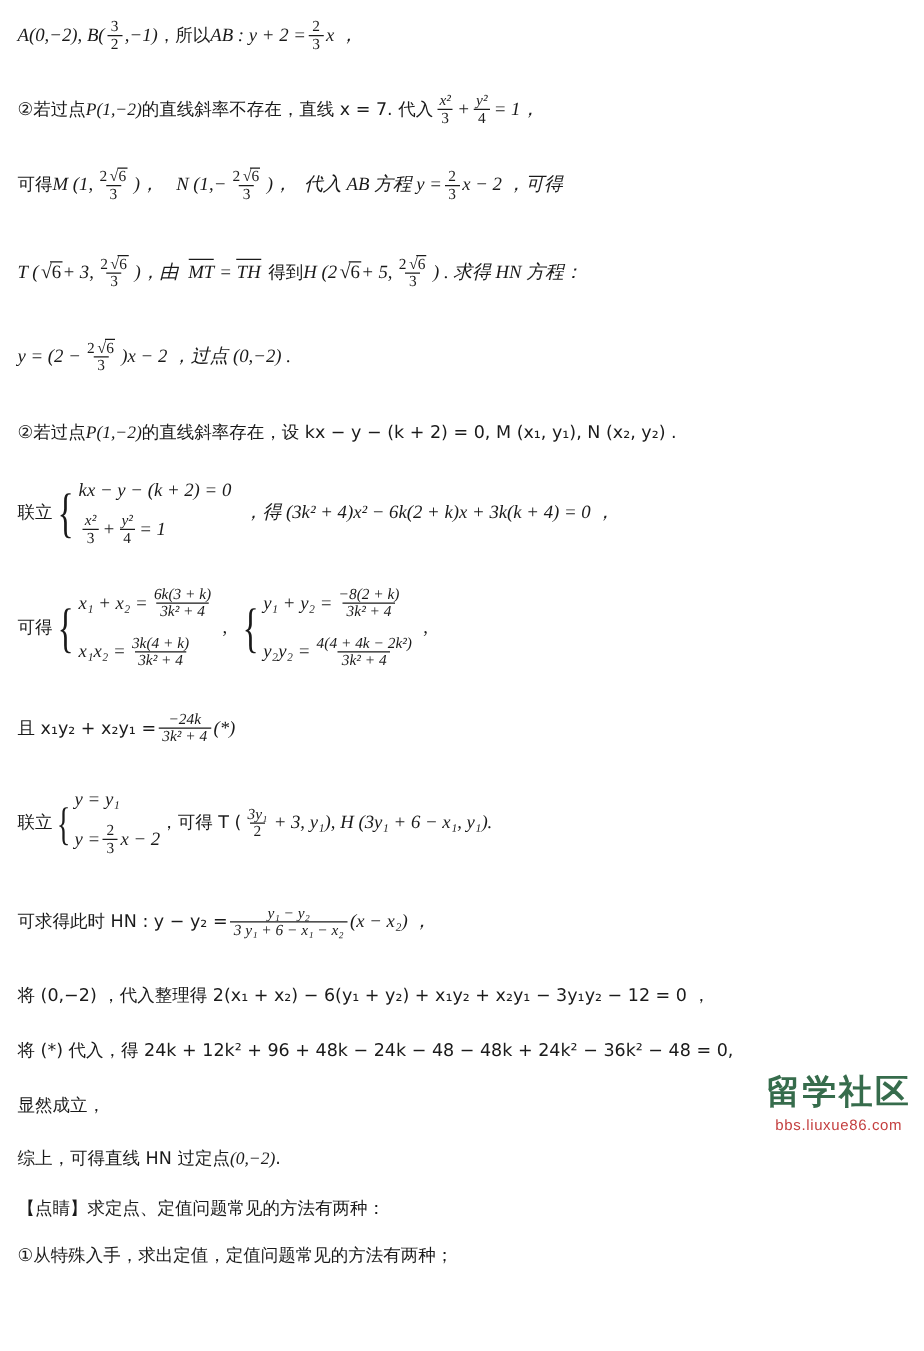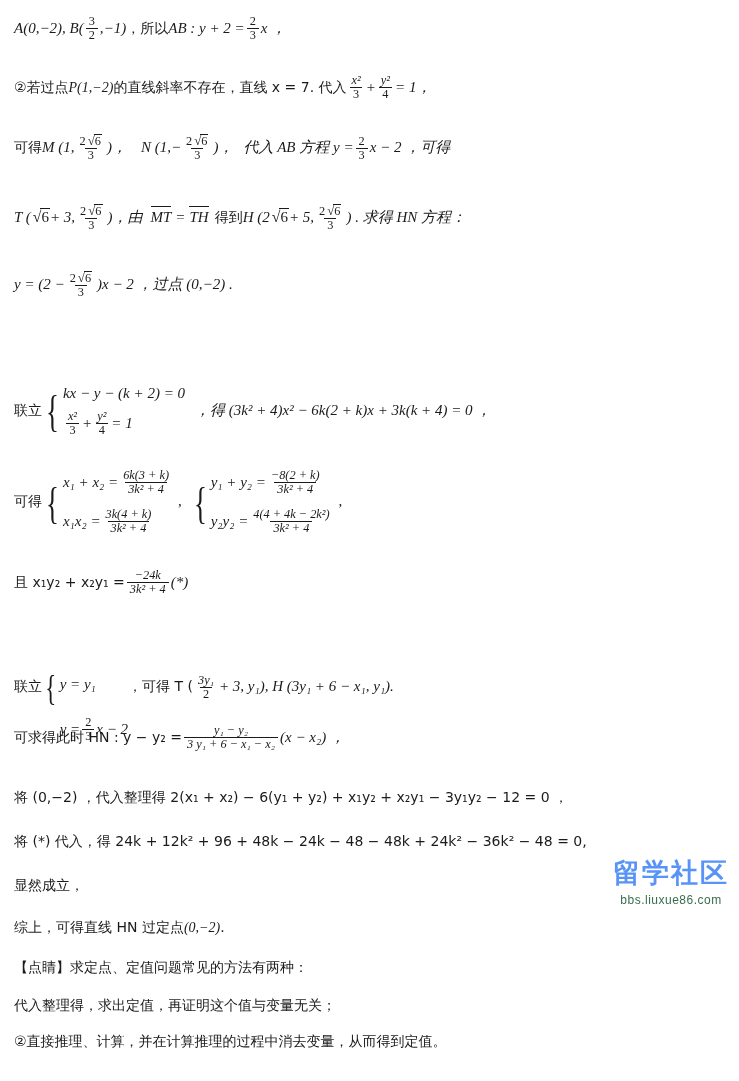--- a/index.html
+++ b/index.html
@@ -92,28 +92,28 @@
     right: 10px;
     bottom: 8px;
     text-align: center;
     color: #8d8d8d;
     font-family: "Liberation Sans", sans-serif;
     opacity: 0.85;
   }
   .wm .big {
     font-size: 27px;
     letter-spacing: 2px;
-    color: #3b82f6;
+    color: #14532d;
     font-weight: 700;
     font-family: "Liberation Serif", serif;
   }
   .wm .small {
     font-size: 12px;
     letter-spacing: 0.5px;
-    color: #14532d;
+    color: #b91c1c;
     margin-top: 2px;
   }
   .cn { font-family: "DejaVu Sans", sans-serif; font-size: 14px; }
 </style>
 </head>
 <body>
 
 <div class="page">
 
   <div class="line" style="left:14px; top:16px;">
@@ -159,20 +159,23 @@
       </span><span class="it">) . 求得 HN 方程：</span>
   </div>
 
   <div class="line" style="left:14px; top:272px;">
     <span class="it">y = (2 −</span><span class="frac">
         <span class="num"><span>2</span><span class="sq"><span class="sqsym">√</span><span class="sqbar">6</span></span></span>
         <span class="den">3</span>
       </span><span class="it">)x − 2 ，过点 (0,−2) .</span>
   </div>
 
+  <div class="line" style="left:14px; top:338px;">
+    <span class="cn">②若过点</span><span class="it" style="font-size:14px;">P(1,−2)</span><span class="cn">的直线斜率存在，设 kx − y − (k + 2) = 0, M (x₁, y₁), N (x₂, y₂) .</span>
+  </div>
 
   <div class="line" style="left:14px; top:385px;">
     <span class="cn">联立</span><span class="brace">
         <span class="bl">{</span>
       </span><span class="stack">
       <span class="row it">kx − y − (k + 2) = 0</span>
       <span class="row"><span class="frac">
             <span class="num it">x²</span>
             <span class="den">3</span>
           </span><span class="it">+</span><span class="frac">
@@ -211,21 +214,21 @@
   <div class="line" style="left:14px; top:570px;">
     <span class="cn">且 x₁y₂ + x₂y₁ =</span><span class="frac">
         <span class="num it">−24k</span>
         <span class="den it">3k² + 4</span>
       </span><span class="it">(*)</span>
   </div>
 
   <div class="line" style="left:14px; top:632px;">
     <span class="cn">联立</span><span class="brace small">
         <span class="bl">{</span>
-      </span><span class="stack" style="gap:24px;margin-top:44px;">
+      </span><span class="stack" style="gap:10px;">
       <span class="row it">y = y₁</span>
       <span class="row"><span class="it">y =</span><span class="frac">
             <span class="num">2</span>
             <span class="den">3</span>
           </span><span class="it">x − 2</span></span>
     </span><span class="cn">，可得 T (</span><span class="frac">
         <span class="num it">3y₁</span>
         <span class="den">2</span>
       </span><span class="it">+ 3, y₁), H (3y₁ + 6 − x₁, y₁).</span>
   </div>
@@ -251,25 +254,22 @@
 
   <div class="line" style="left:14px; top:919px;">
     <span class="cn">综上，可得直线 HN 过定点</span><span class="it" style="font-size:14px;">(0,−2)</span><span class="cn">.</span>
   </div>
 
   <div class="line" style="left:14px; top:959px;">
     <span class="cn">【点睛】求定点、定值问题常见的方法有两种：</span>
   </div>
 
   <div class="line" style="left:14px; top:997px;">
-    <span class="cn">代入整理得，求出定值，再证明这个值与变量无关；</span>
-  </div>
-
-  <div class="line" style="left:14px; top:1033px;">
-    <span class="cn">②直接推理、计算，并在计算推理的过程中消去变量，从而得到定值。</span>
-  </div>
+    <span class="cn">①从特殊入手，求出定值，定值问题常见的方法有两种；</span>
+  </div>
+
 
   <div class="wm">
     <div class="big">留学社区</div>
     <div class="small">bbs.liuxue86.com</div>
   </div>
 
 </div>
 
 </body></html>

